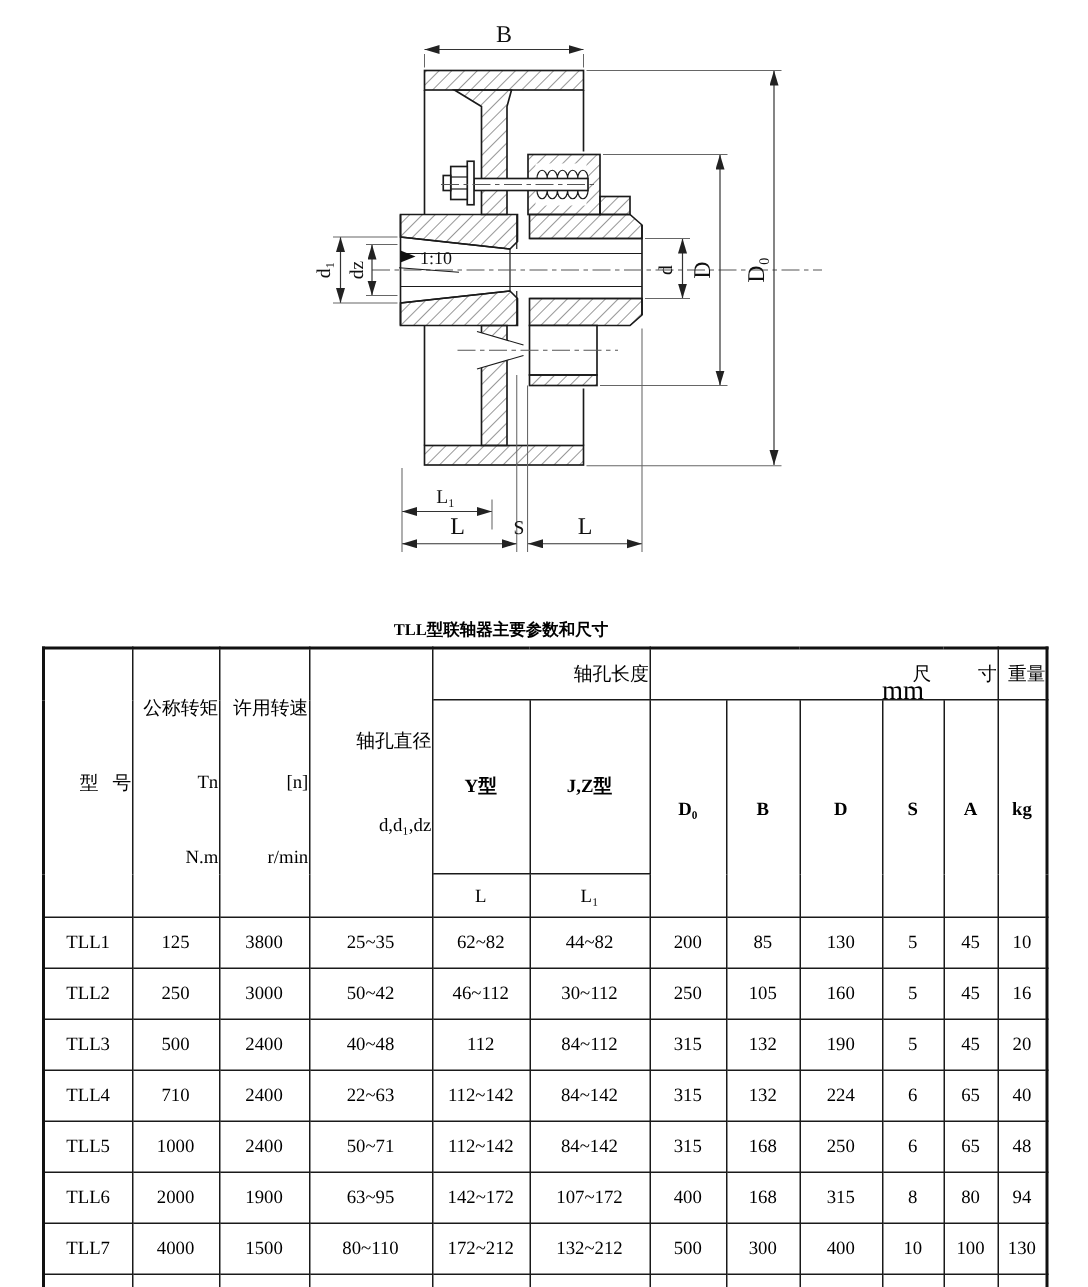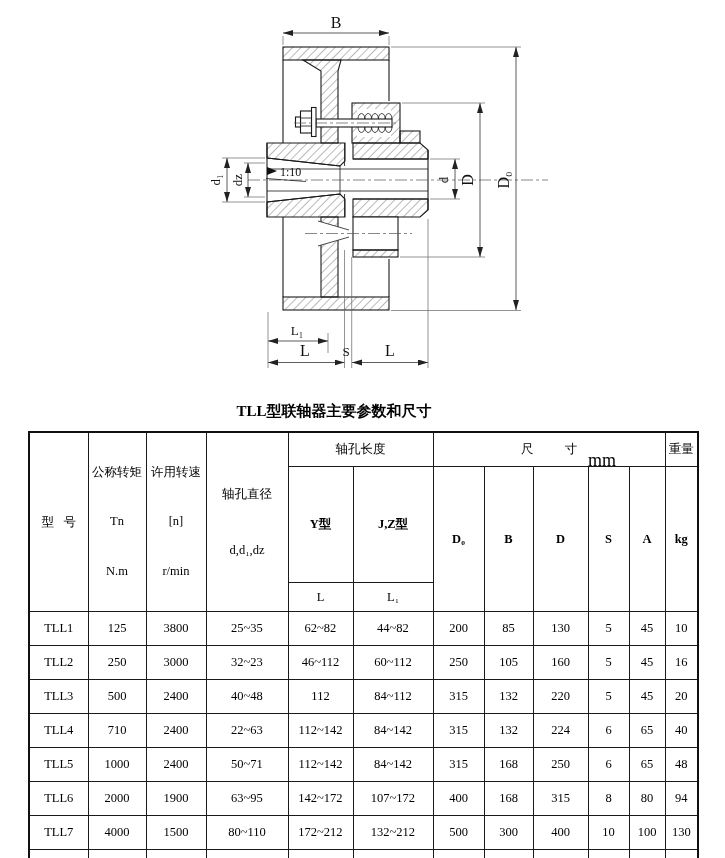--- a/index.html
+++ b/index.html
@@ -14,28 +14,28 @@
   .thin{fill:none;stroke:#1a1a1a;stroke-width:0.8;}
   .cl{fill:none;stroke:#555;stroke-width:0.7;stroke-dasharray:12 3 3 3;}
   .dim{fill:none;stroke:#333;stroke-width:0.8;}
   .ext{fill:none;stroke:#666;stroke-width:0.7;}
   .dimtxt{font-size:16px;fill:#111;font-family:"Liberation Serif","DejaVu Serif",serif;}
   .dimtxt.small{font-size:13px;}
   .dimtxt.taper{font-size:12px;}
 
   
   .title-row{position:relative;height:32px;}
-  .doc-title{position:absolute;left:334px;top:9px;transform:translateX(-50%);font-size:15px;font-weight:bold;white-space:pre;}
+  .doc-title{position:absolute;left:334px;top:19px;transform:translateX(-50%);font-size:11px;font-weight:bold;white-space:pre;}
   .unit-label{position:absolute;left:588px;top:11px;font-size:18px;margin-top:46px;}
 
   
   table.params{border-collapse:collapse;table-layout:fixed;margin:6px 0 0 28px;border:2px solid #111;}
   .params th,.params td{border:1px solid #1a1a1a;text-align:center;vertical-align:middle;font-weight:normal;font-size:12.5px;padding:0;white-space:pre;}
   .params td{height:33px;}
-  tr.h1 th{height:33px;}
+  tr.h1 th{height:33px;text-align:right;}
   tr.h2 th{height:29px;font-weight:bold;}
   tr.h3 th{height:28px;}
   .mline div{line-height:1.55;}
   .gap2 div{line-height:2.1;}
 </style>
 </head>
 <body>
 
 <div class="drawwrap">
 <svg width="725" height="393" viewBox="0 0 725 393">
@@ -252,40 +252,40 @@
         <td>85</td>
         <td>130</td>
         <td>5</td>
         <td>45</td>
         <td>10</td>
       </tr>
       <tr>
         <td>TLL2</td>
         <td>250</td>
         <td>3000</td>
-        <td>32~23</td>
+        <td>50~42</td>
         <td>46~112</td>
-        <td>60~112</td>
+        <td>30~112</td>
         <td>250</td>
         <td>105</td>
         <td>160</td>
         <td>5</td>
         <td>45</td>
         <td>16</td>
       </tr>
       <tr>
         <td>TLL3</td>
         <td>500</td>
         <td>2400</td>
         <td>40~48</td>
         <td>112</td>
         <td>84~112</td>
         <td>315</td>
         <td>132</td>
-        <td>220</td>
+        <td>190</td>
         <td>5</td>
         <td>45</td>
         <td>20</td>
       </tr>
       <tr>
         <td>TLL4</td>
         <td>710</td>
         <td>2400</td>
         <td>22~63</td>
         <td>112~142</td>

